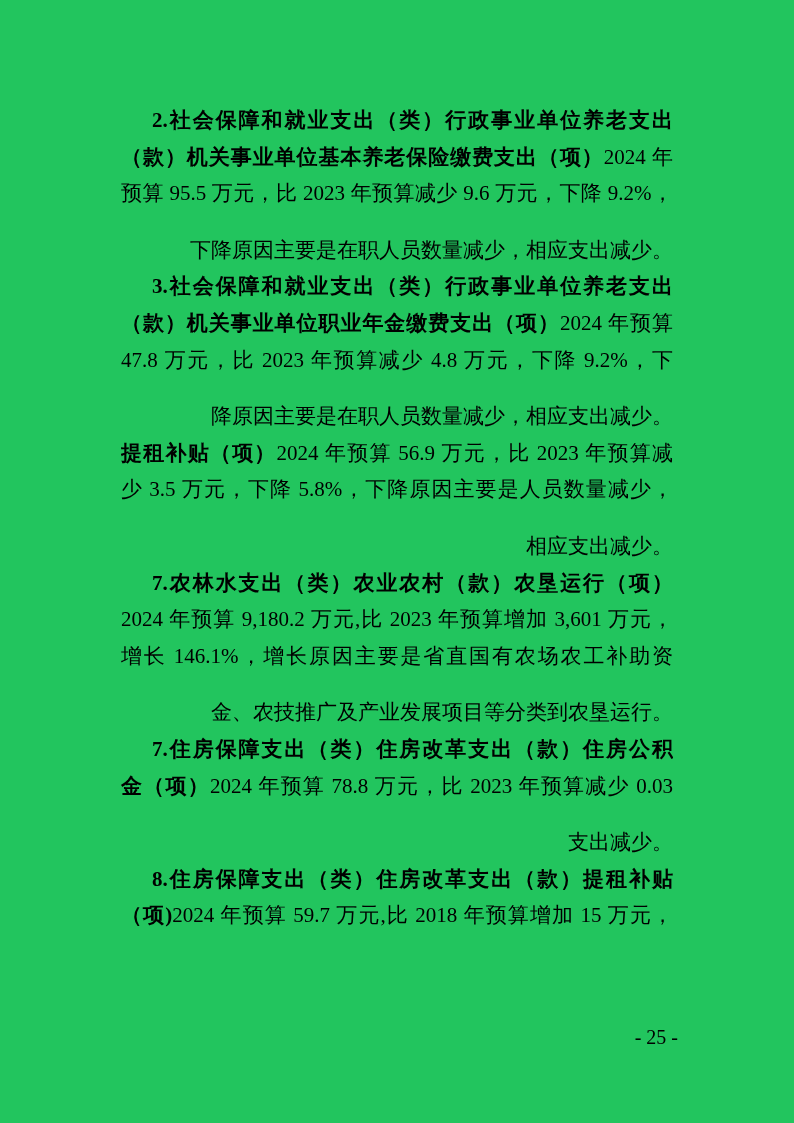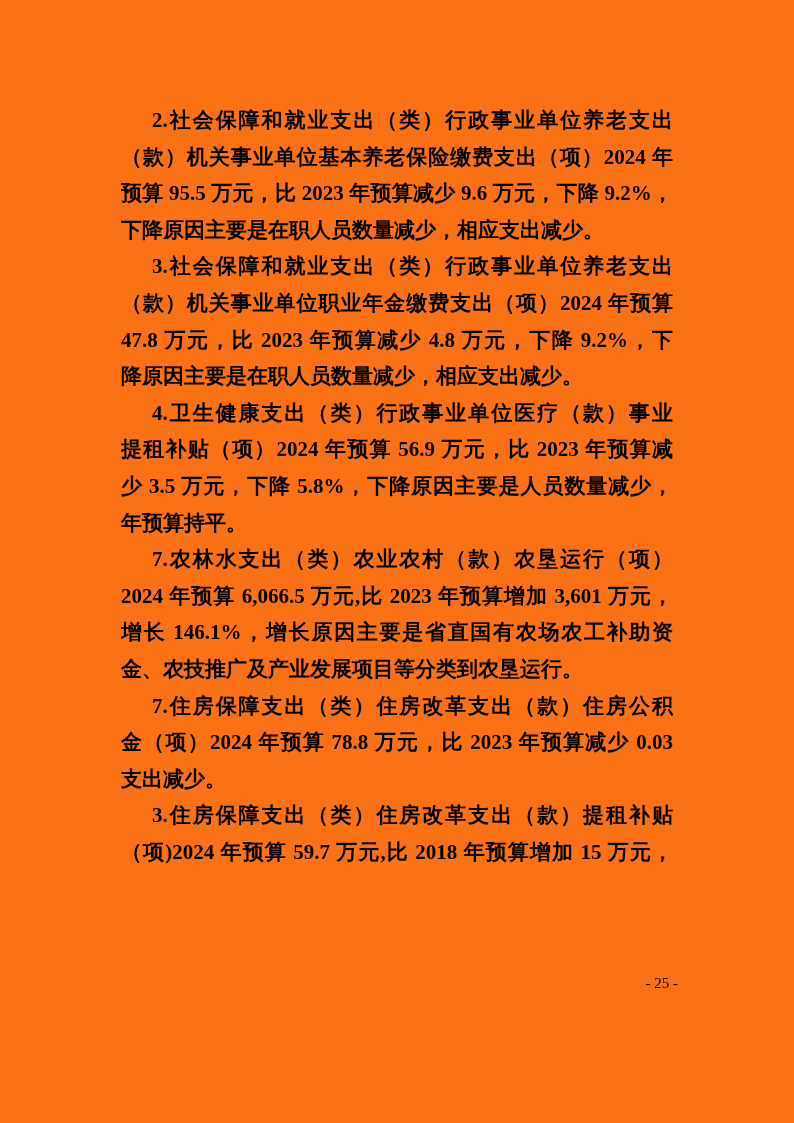--- a/index.html
+++ b/index.html
@@ -32,72 +32,72 @@
     text-align: justify;
     text-align-last: justify;
     text-justify: inter-character;
     overflow: hidden;
     white-space: nowrap;
   }
   .line.first {
     text-indent: 31px;
   }
   .line.lastline {
-    text-align: left;
+    text-align: right;
     text-align-last: auto;
     white-space: normal;
+    margin-top: 20px;
   }
   .seg {
-    font-weight: bold;
+    font-weight: normal;
   }
   .seg.b {
     font-weight: bold;
   }
   .page-number {
     position: absolute;
-    top: 973px;
+    top: 1027px;
     right: 116px;
-    font-size: 15px;
+    font-size: 20px;
     line-height: 20px;
     color: #000000;
   }
 </style>
 </head>
 <body>
 
-<div class="page" style="background: #f97316; color: rgb(0, 0, 0);">
+<div class="page" style="background: #22c55e; color: rgb(0, 0, 0);">
   <div class="text-block" id="text-block">
       <div class="para">
         <div class="line first"><span class="seg b">2.社会保障和就业支出（类）行政事业单位养老支出</span></div>
         <div class="line"><span class="seg b">（款）机关事业单位基本养老保险缴费支出（项）</span><span class="seg">2024 年</span></div>
         <div class="line"><span class="seg">预算 95.5 万元，比 2023 年预算减少 9.6 万元，下降 9.2%，</span></div>
         <div class="line lastline"><span class="seg">下降原因主要是在职人员数量减少，相应支出减少。</span></div>
       </div>
       <div class="para">
         <div class="line first"><span class="seg b">3.社会保障和就业支出（类）行政事业单位养老支出</span></div>
         <div class="line"><span class="seg b">（款）机关事业单位职业年金缴费支出（项）</span><span class="seg">2024 年预算</span></div>
         <div class="line"><span class="seg">47.8 万元，比 2023 年预算减少 4.8 万元，下降 9.2%，下</span></div>
         <div class="line lastline"><span class="seg">降原因主要是在职人员数量减少，相应支出减少。</span></div>
       </div>
       <div class="para">
-        <div class="line first"><span class="seg b">4.卫生健康支出（类）行政事业单位医疗（款）事业</span></div>
         <div class="line"><span class="seg b">提租补贴（项）</span><span class="seg">2024 年预算 56.9 万元，比 2023 年预算减</span></div>
         <div class="line"><span class="seg">少 3.5 万元，下降 5.8%，下降原因主要是人员数量减少，</span></div>
-        <div class="line lastline"><span class="seg">年预算持平。</span></div>
+        <div class="line lastline"><span class="seg">相应支出减少。</span></div>
       </div>
       <div class="para">
         <div class="line first"><span class="seg b">7.农林水支出（类）农业农村（款）农垦运行（项）</span></div>
-        <div class="line"><span class="seg">2024 年预算 6,066.5 万元,比 2023 年预算增加 3,601 万元，</span></div>
+        <div class="line"><span class="seg">2024 年预算 9,180.2 万元,比 2023 年预算增加 3,601 万元，</span></div>
         <div class="line"><span class="seg">增长 146.1%，增长原因主要是省直国有农场农工补助资</span></div>
         <div class="line lastline"><span class="seg">金、农技推广及产业发展项目等分类到农垦运行。</span></div>
       </div>
       <div class="para">
         <div class="line first"><span class="seg b">7.住房保障支出（类）住房改革支出（款）住房公积</span></div>
         <div class="line"><span class="seg b">金（项）</span><span class="seg">2024 年预算 78.8 万元，比 2023 年预算减少 0.03</span></div>
         <div class="line lastline"><span class="seg">支出减少。</span></div>
       </div>
       <div class="para">
-        <div class="line first"><span class="seg b">3.住房保障支出（类）住房改革支出（款）提租补贴</span></div>
+        <div class="line first"><span class="seg b">8.住房保障支出（类）住房改革支出（款）提租补贴</span></div>
         <div class="line"><span class="seg b">（项)</span><span class="seg">2024 年预算 59.7 万元,比 2018 年预算增加 15 万元，</span></div>
       </div>
     </div>
   <div class="page-number">- 25 -</div>
 </div>
 
 </body></html>

